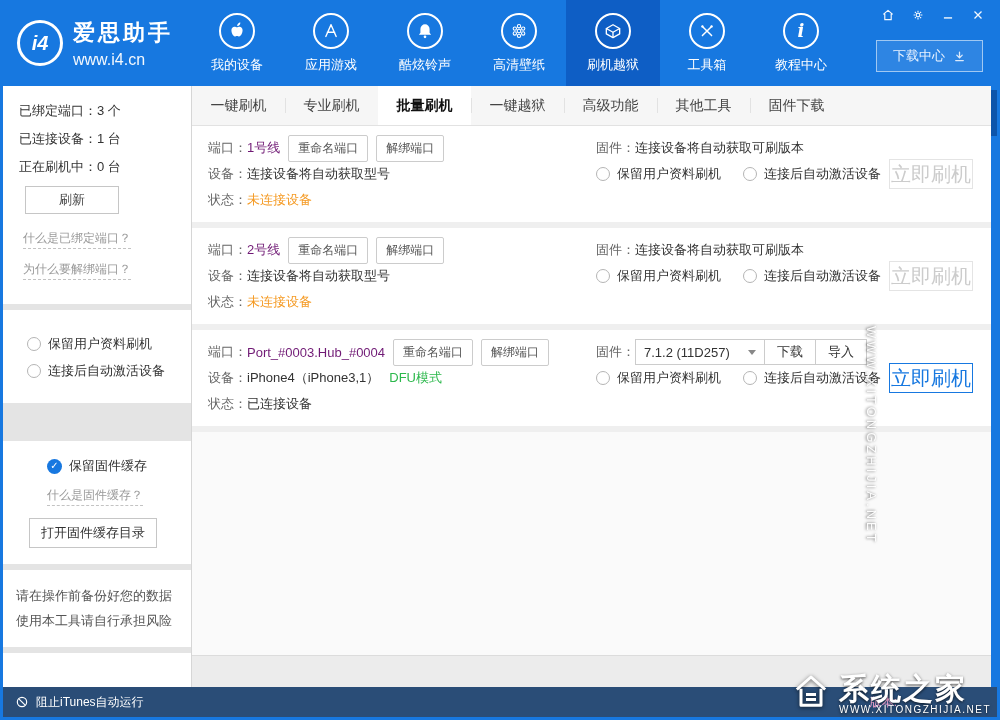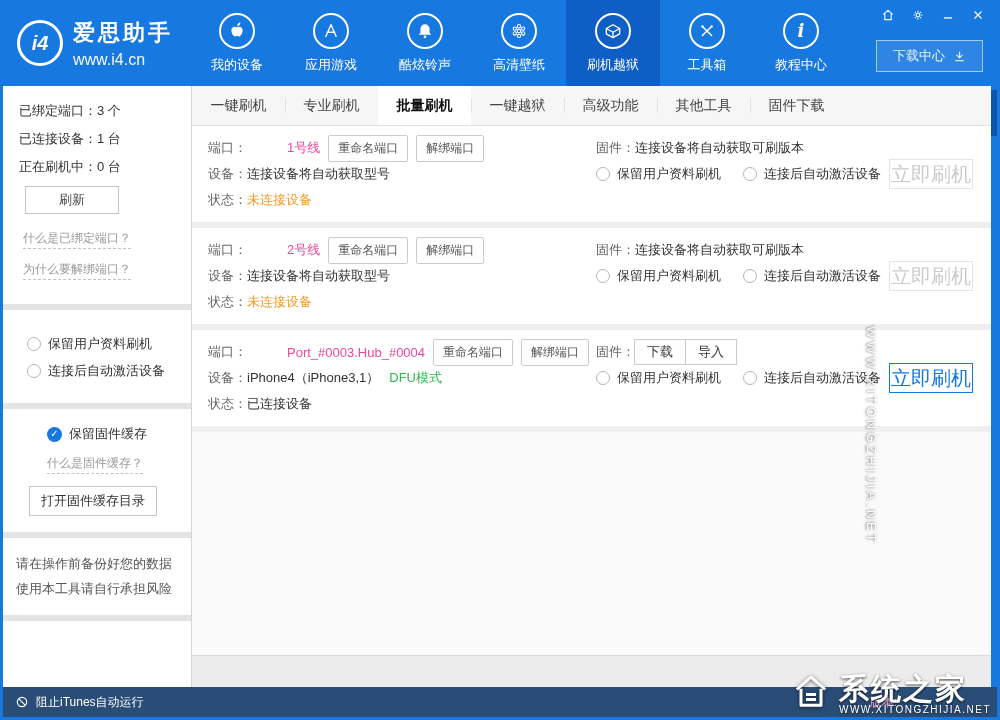--- a/index.html
+++ b/index.html
@@ -45,21 +45,21 @@
                  background:#fff; border:1px solid #c6c6c6; font-size:13px; color:#444; cursor:pointer; }
   .help-link { display:table; font-size:12px; color:#9a9a9a; margin:11px 0 12px 4px;
                border-bottom:1px dashed #c3c3c3; padding-bottom:1px; cursor:pointer; }
   .sb-options { padding:16px 8px 14px 24px; }
   .opt-row { display:flex; align-items:center; font-size:13px; color:#333; margin:9px 0; cursor:pointer; }
   .radio { width:14px; height:14px; border:1px solid #b5b5b5; border-radius:50%;
            background:#fff; display:inline-block; margin-right:7px; flex-shrink:0; }
   .check-circle { width:15px; height:15px; border-radius:50%; background:#1778e0; margin-right:7px;
                   display:flex; align-items:center; justify-content:center; flex-shrink:0; }
   .check-circle::after { content:"✓"; color:#fff; font-size:10px; line-height:1; }
-  .sb-cache { padding:16px 8px 16px 0; }
+  .sb-cache { padding:16px 8px 16px 0;margin-top:32px; }
   .cache-row { margin-left:44px; display:flex; align-items:center; font-size:13px; color:#333; cursor:pointer; }
   .cache-link { margin:12px 0 12px 44px; }
   .cache-btn { display:block; margin:0 auto; width:128px; height:30px; background:#fff;
                border:1px solid #c6c6c6; font-size:13px; color:#333; cursor:pointer; }
   .sb-warning { padding:14px 10px 14px 13px; font-size:13px; color:#555; line-height:1.9; }
   .sb-filler { flex:1; }
 
   
   .main { flex:1; min-width:0; display:flex; flex-direction:column; background:#fafafa; position:relative; }
   .tabbar { height:40px; flex-shrink:0; background:#f6f6f6; border-bottom:1px solid #e2e2e2; display:flex;
@@ -69,21 +69,21 @@
   .tab + .tab::before { content:""; position:absolute; left:0; top:12px; bottom:12px; width:1px; background:#e2e2e2; }
   .tab.active { background:#fff; color:#111; font-weight:bold; }
   .tab.active::before { display:none; }
 
   .device-row { background:#fff; border-bottom:6px solid #efefef; display:flex; padding:9px 14px 9px 16px; }
   .line { height:26px; display:flex; align-items:center; font-size:13px; color:#333; white-space:nowrap; }
   .lbl { color:#666; }
   .col-main { width:388px; flex-shrink:0; }
   .col-fw { flex:1; min-width:0; }
   .col-action { width:104px; flex-shrink:0; display:flex; align-items:center; justify-content:center; }
-  .port-link { color:#ec4899; cursor:pointer;margin-left:40px; }
+  .port-link { color:#701a75; cursor:pointer; }
   .row-btn { margin-left:8px; padding:4px 9px; font-size:12px; border:1px solid #ccc; background:#fff;
              color:#555; cursor:pointer; border-radius:2px; }
   .status-warn { color:#f59a23; }
   .status-ok { color:#333; }
   .dfu { color:#2cb84c; margin-left:10px; }
   .radios label { display:flex; align-items:center; cursor:pointer; }
   .radios label + label { margin-left:22px; }
   .flash-btn { width:84px; height:30px; font-size:20px; background:#fff; border:1px solid #1778e0;
                color:#1778e0; cursor:pointer; }
   .flash-btn.disabled { border-color:#e4e4e4; color:#ccc; cursor:default; }
@@ -372,20 +372,24 @@
             <span class="dfu">DFU模式</span>
           </div>
           <div class="line">
             <span class="lbl">状态：</span>
             <span class="status-ok">已连接设备</span>
           </div>
         </div>
         <div class="col-fw">
           <div class="line">
             <span class="lbl">固件：</span>
+            <span class="fw-select">
+              <span>7.1.2 (11D257)</span>
+              <span class="caret"></span>
+            </span>
             <button class="sm-btn">下载</button>
             <button class="sm-btn">导入</button>
           </div>
           <div class="line radios">
             <label>
               <span class="radio"></span>
               <span>保留用户资料刷机</span>
             </label>
             <label>
               <span class="radio"></span>

